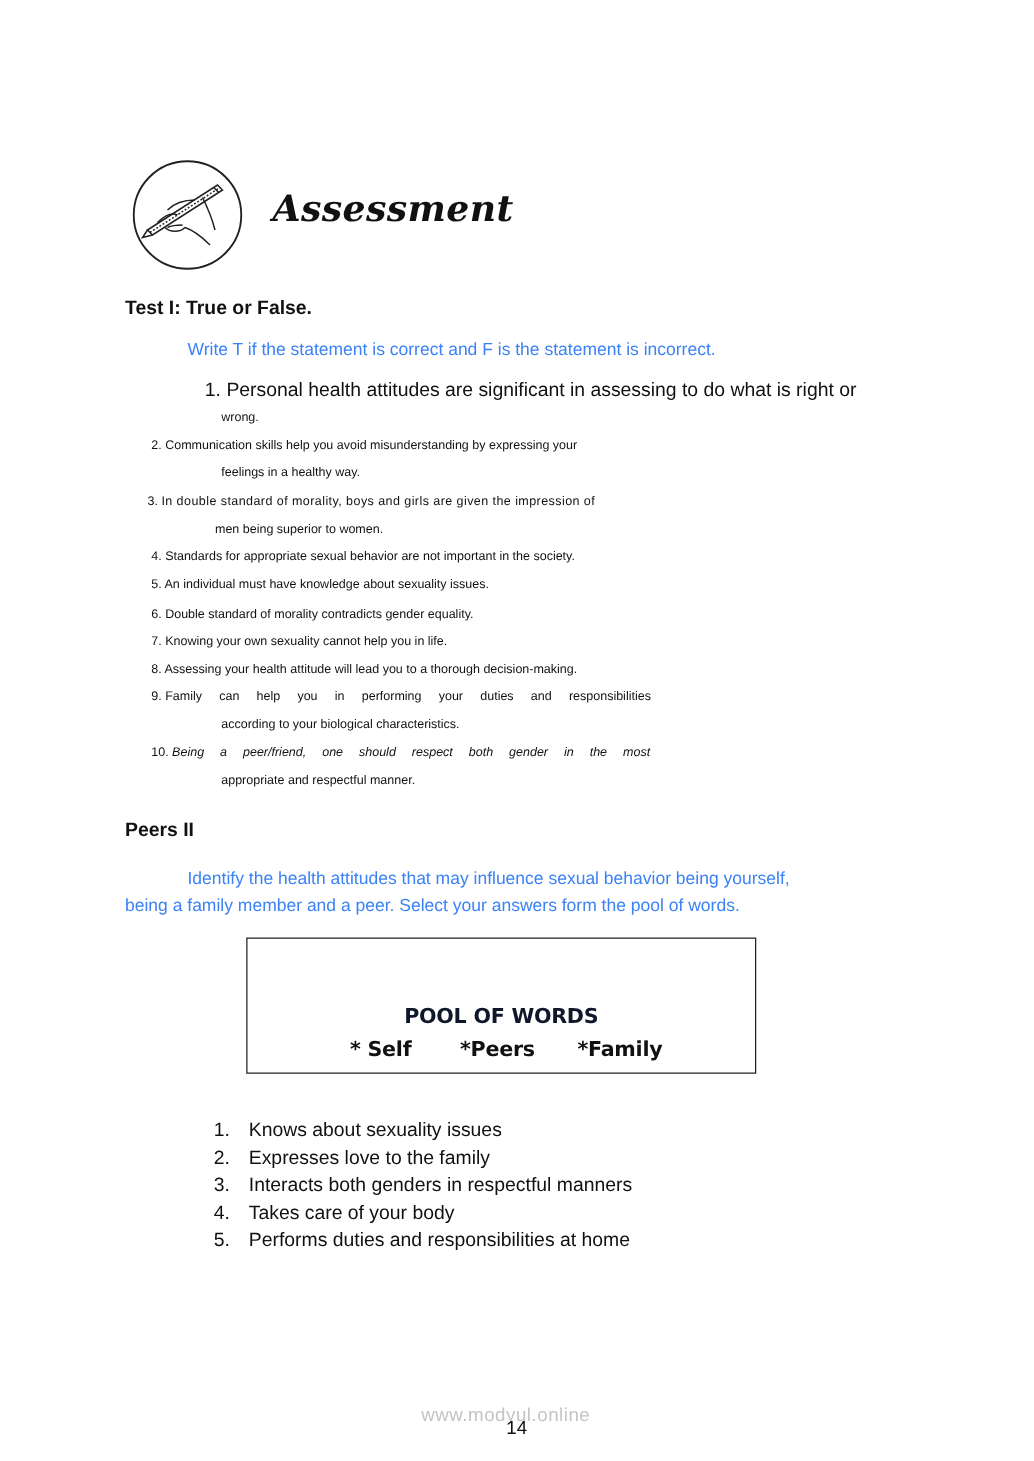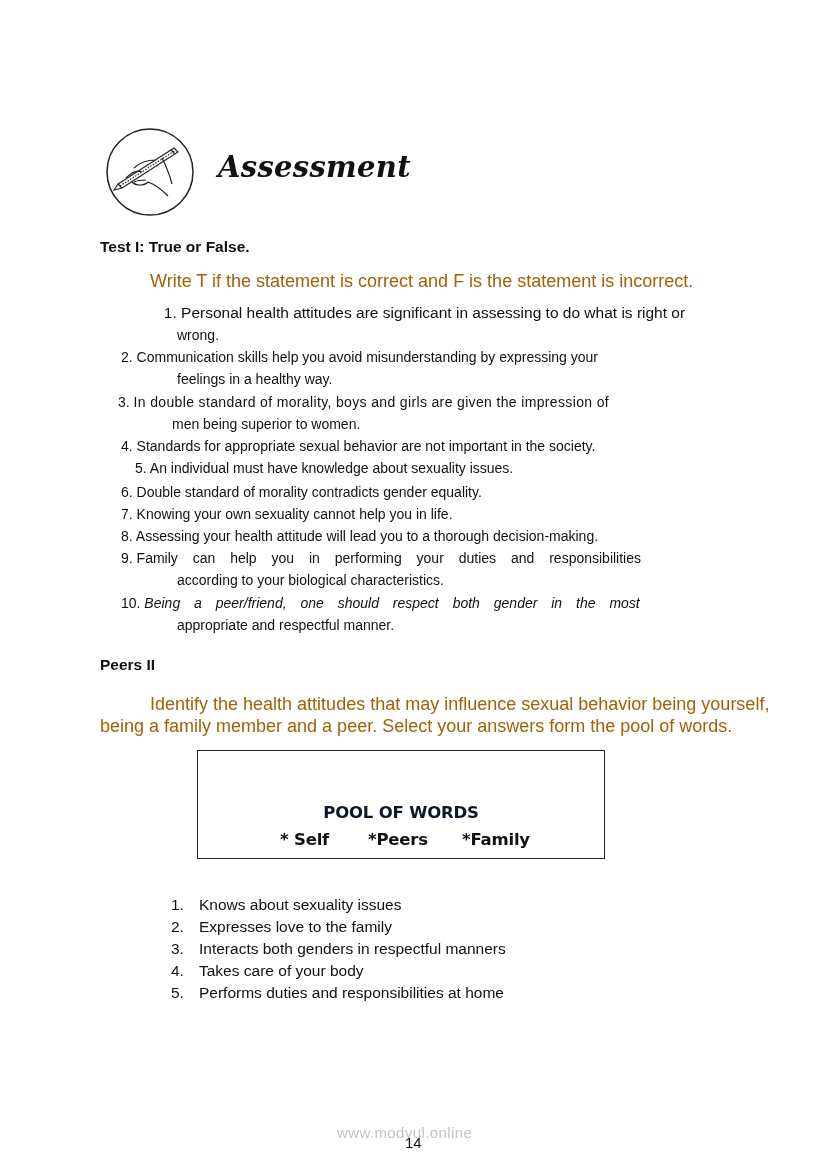--- a/index.html
+++ b/index.html
@@ -40,27 +40,27 @@
     }
     .section-heading {
       position: absolute;
       left: 100px;
       font-weight: bold;
       font-size: 15.5px;
       color: #111;
     }
     .instruction {
       position: absolute;
-      font-size: 18px;
-      color: #a16207;
+      font-size: 14px;
+      color: #3b82f6;
     }
     .tf-line {
       position: absolute;
       white-space: nowrap;
-      font-size: 14px;
+      font-size: 10px;
       line-height: 22px;
     }
     .justify-line {
       position: absolute;
       display: flex;
       justify-content: center;
       white-space: nowrap;
       font-size: 15.5px;
       line-height: 22px;
     }
@@ -164,21 +164,21 @@
 
   <div class="tf-line" style="left:118px; top:391px;">
     <span class="blank"></span><span>3.</span> <span style="letter-spacing:0.35px;">In double standard of morality, boys and girls are given the impression of</span>
   </div>
   <div class="tf-line" style="left:172px; top:413px;">men being superior to women.</div>
 
   <div class="tf-line" style="left:121px; top:435px;">
     <span class="blank"></span><span>4.</span> <span>Standards for appropriate sexual behavior are not important in the society.</span>
   </div>
 
-  <div class="tf-line" style="left:135px; top:457px;">
+  <div class="tf-line" style="left:121px; top:457px;">
     <span class="blank"></span><span>5.</span> <span>An individual must have knowledge about sexuality issues.</span>
   </div>
 
   <div class="tf-line" style="left:121px; top:481px;">
     <span class="blank"></span><span>6.</span> <span>Double standard of morality contradicts gender equality.</span>
   </div>
 
   <div class="tf-line" style="left:121px; top:503px;text-align:right;">
     <span class="blank"></span><span>7.</span> <span>Knowing your own sexuality cannot help you in life.</span>
   </div>

